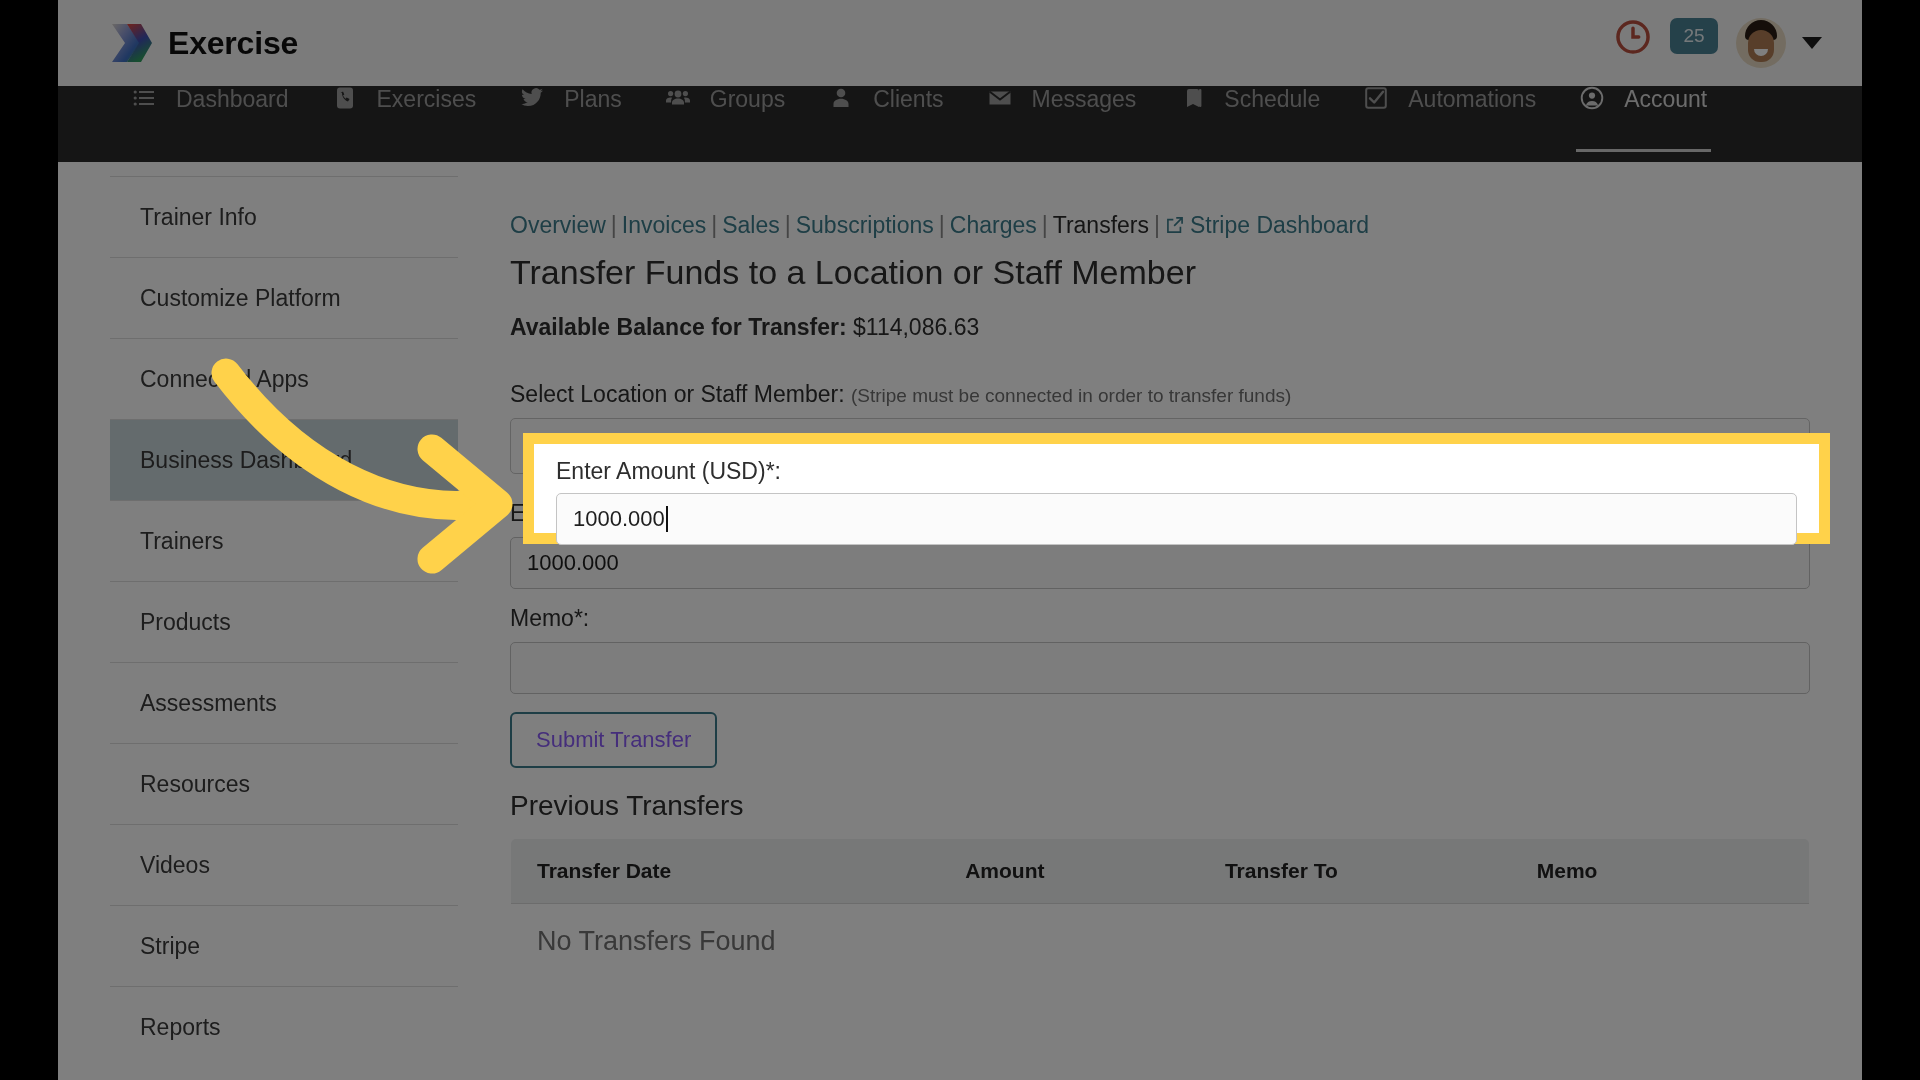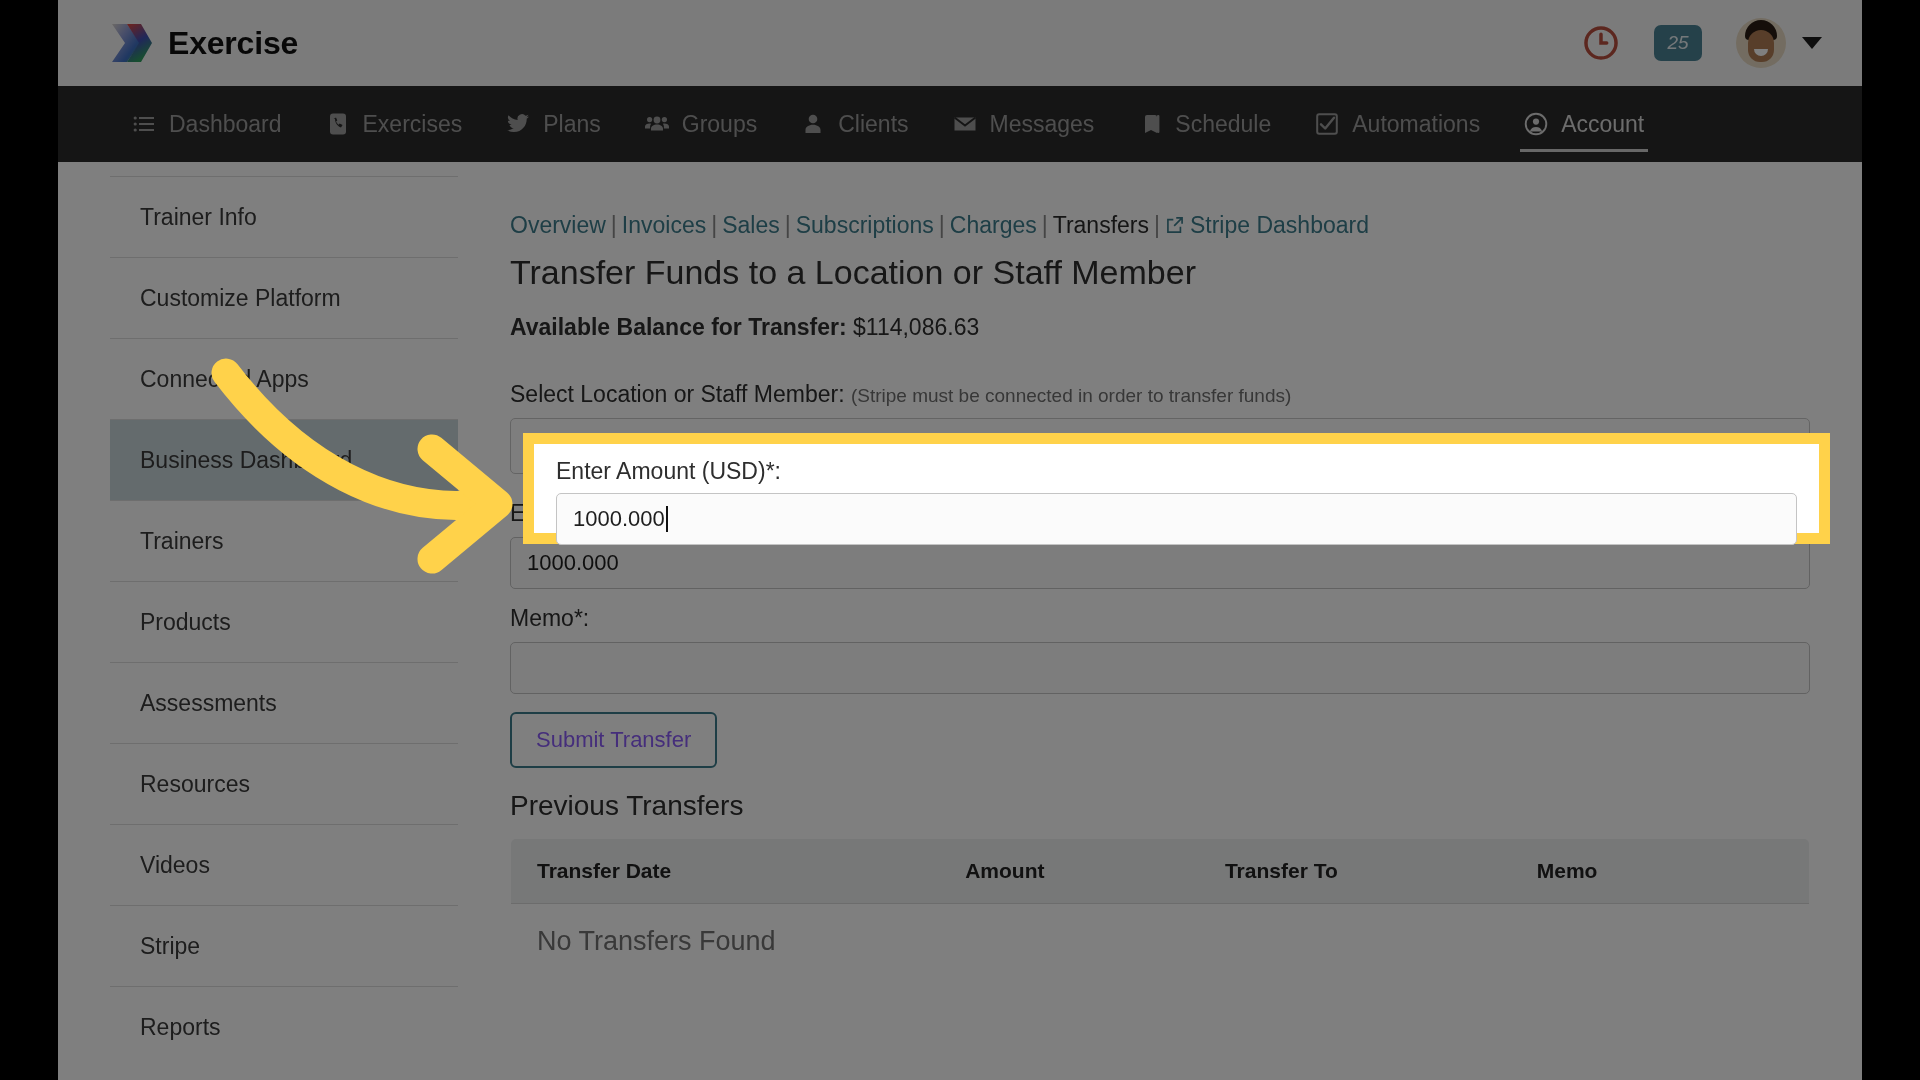--- a/index.html
+++ b/index.html
@@ -20,21 +20,21 @@
          background: rgba(0,0,0,0.50); pointer-events: none; z-index: 40; }
 
   
   .topbar {
     position: relative; height: 86px; background: #f7f7f7;
     display: flex; align-items: center; padding: 0 40px 0 52px;
   }
   .brand { display: flex; align-items: center; gap: 16px; }
   .brand-logo { width: 42px; height: 44px; flex: none; }
   .brand-name { font-size: 32px; font-weight: 700; color: #111; letter-spacing: -0.2px; }
-  .topbar-right { margin-left: auto; display: flex; align-items: center; gap: 34px; font-style: italic; }
+  .topbar-right { margin-left: auto; display: flex; align-items: flex-start; gap: 18px; }
   .clock-icon { width: 38px; height: 38px; }
   .count-badge {
     min-width: 48px; height: 36px; border-radius: 7px; background: #4a8295;
     color: #e9f1f4; font-size: 19px; display: flex; align-items: center;
     justify-content: center; padding: 0 10px;
   }
   .avatar-wrap { display: flex; align-items: center; gap: 16px; }
   .avatar {
     width: 50px; height: 50px; border-radius: 50%; overflow: hidden;
     background: #e6d9c2; position: relative;
@@ -47,21 +47,21 @@
                    background: #fff; border-radius: 0 0 8px 8px; }
   .chev { width: 0; height: 0; border-left: 10px solid transparent;
           border-right: 10px solid transparent; border-top: 12px solid #1c1c1c; }
 
   
   .navbar {
     height: 76px; background: #2b2b2b; display: flex; align-items: stretch;
     padding-left: 52px;
   }
   .nav-item {
-    display: flex; align-items: center; gap: 13px; padding: 0 22px;
+    display: flex; gap: 20px; padding: 0 22px;
     color: #9d9d9d; font-size: 23px; position: relative; cursor: pointer;
   }
   .nav-item.active { color: #d8d8d8; }
   .nav-item.active::after {
     content: ""; position: absolute; left: 18px; right: 18px; bottom: 10px;
     height: 3px; background: #cfcfcf;
   }
   .nav-ico { width: 24px; height: 24px; flex: none; display: block; fill: #9d9d9d; }
   .nav-item.active .nav-ico { fill: #d8d8d8; }
 

